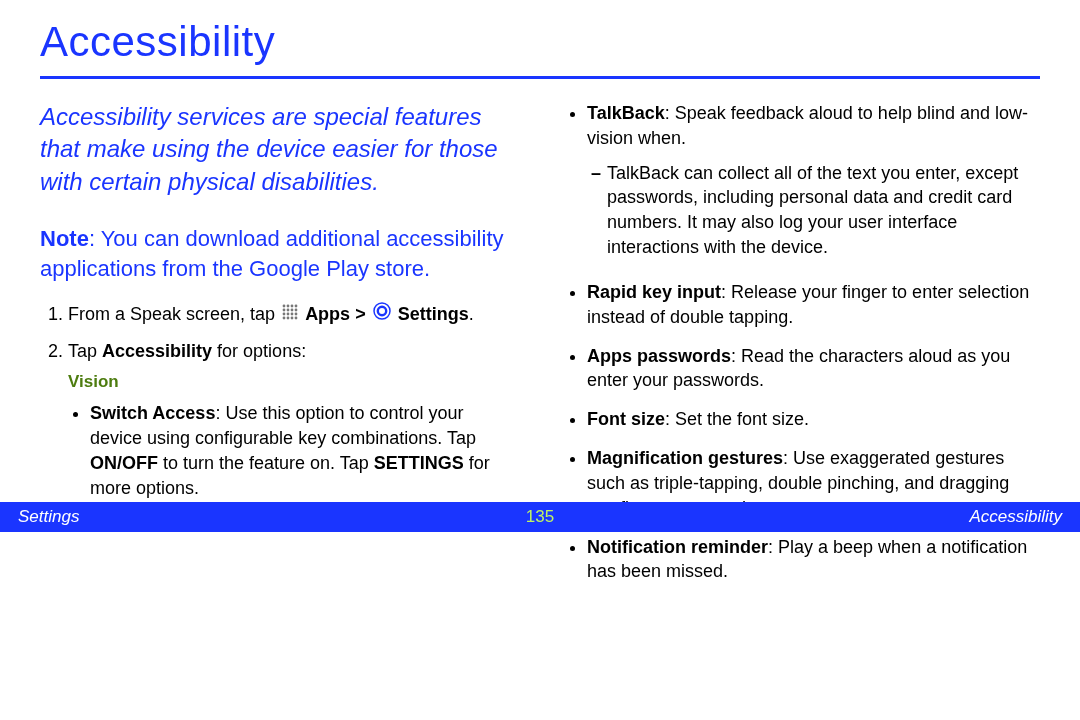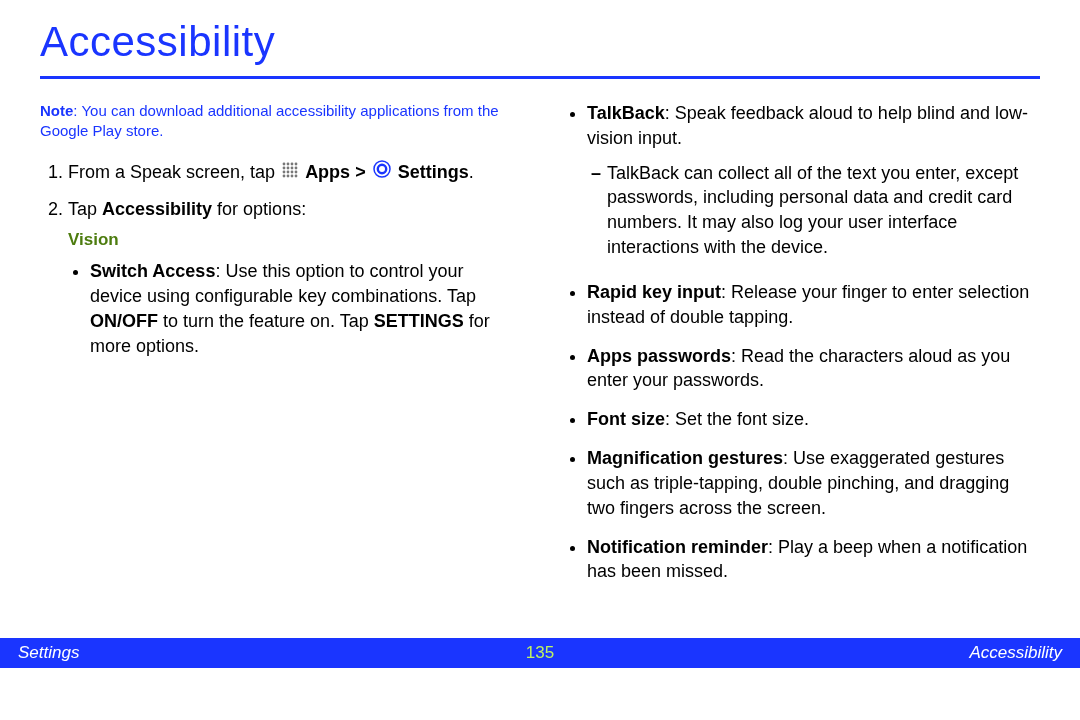--- a/index.html
+++ b/index.html
@@ -1,23 +1,23 @@
 <!DOCTYPE html>
 <html><head>
 <meta charset="utf-8">
 <style>
   * { box-sizing: border-box; margin: 0; padding: 0; }
   html, body { width: 1080px; height: 720px; font-family: Arial, Helvetica, sans-serif; background: #fff; color: #000; overflow: hidden; }
-  .page { position: relative; width: 1080px; height: 668px; padding: 18px 40px 0 40px; }
+  .page { position: relative; width: 1080px; height: 532px; padding: 18px 40px 0 40px; }
   .title { color: #1a35ff; font-size: 42px; font-weight: 400; letter-spacing: 0.5px; padding-bottom: 6px; }
   .title-rule { border: none; border-top: 3px solid #1a35ff; margin-top: 4px; margin-bottom: 22px; }
   .cols { display: flex; gap: 50px; }
   .col { flex: 1 1 50%; font-size: 18px; line-height: 1.38; }
   .intro { color: #1a35ff; font-style: italic; font-size: 24px; line-height: 1.35; margin-bottom: 26px; }
-  .note { color: #1a35ff; font-size: 15px; line-height: 1.35; margin-bottom: 18px; }
+  .note { color: #1a35ff; font-size: 22px; line-height: 1.35; margin-bottom: 18px; }
   .note b { font-weight: 700; font-style: normal; }
   ol.steps { list-style: decimal; padding-left: 28px; }
   ol.steps > li { margin-bottom: 12px; }
   .sub-head { color: #4d7c0f; font-weight: 700; margin: 6px 0 8px 0; font-size: 17px; }
   ul.bullets { list-style: disc; padding-left: 22px; }
   ul.bullets > li { margin-bottom: 14px; }
   ul.sub { list-style: none; padding-left: 20px; margin-top: 10px; }
   ul.sub > li { position: relative; margin-bottom: 20px; }
   ul.sub > li::before { content: "–"; position: absolute; left: -16px; top: 0; font-weight: 700; }
   b { font-weight: 700; text-align: right; }
@@ -31,20 +31,21 @@
 </head>
 <body>
 
 <div class="page">
   <div class="title">Accessibility</div>
   <hr class="title-rule">
 
   <div class="cols">
 
     <div class="col">
+      <div class="intro">Accessibility services are special features that make using the device easier for those with certain physical disabilities.</div>
       <div class="note">
         <b>Note</b><span>: You can download additional accessibility applications from the Google Play store.</span>
       </div>
       <ol class="steps">
         <li>
           <span>From a Speak screen, tap </span>
           <span class="icon-apps">
             <svg width="16" height="16" viewBox="0 0 16 16">
               <g fill="#777">
                 <circle cx="2" cy="2" r="1.4"></circle>
@@ -83,21 +84,21 @@
               <b>Switch Access</b><span>: Use this option to control your device using configurable key combinations. Tap </span><b>ON/OFF</b><span> to turn the feature on. Tap </span><b>SETTINGS</b><span> for more options.</span>
             </li>
           </ul>
         </li>
       </ol>
     </div>
 
     <div class="col">
       <ul class="bullets">
         <li>
-          <b>TalkBack</b><span>: Speak feedback aloud to help blind and low-vision input.</span>
+          <b>TalkBack</b><span>: Speak feedback aloud to help blind and low-vision when.</span>
           <ul class="sub">
             <li>TalkBack can collect all of the text you enter, except passwords, including personal data and credit card numbers. It may also log your user interface interactions with the device.</li>
           </ul>
         </li>
         <li>
           <b>Rapid key input</b><span>: Release your finger to enter selection instead of double tapping.</span>
         </li>
         <li>
           <b>Apps passwords</b><span>: Read the characters aloud as you enter your passwords.</span>
         </li>

